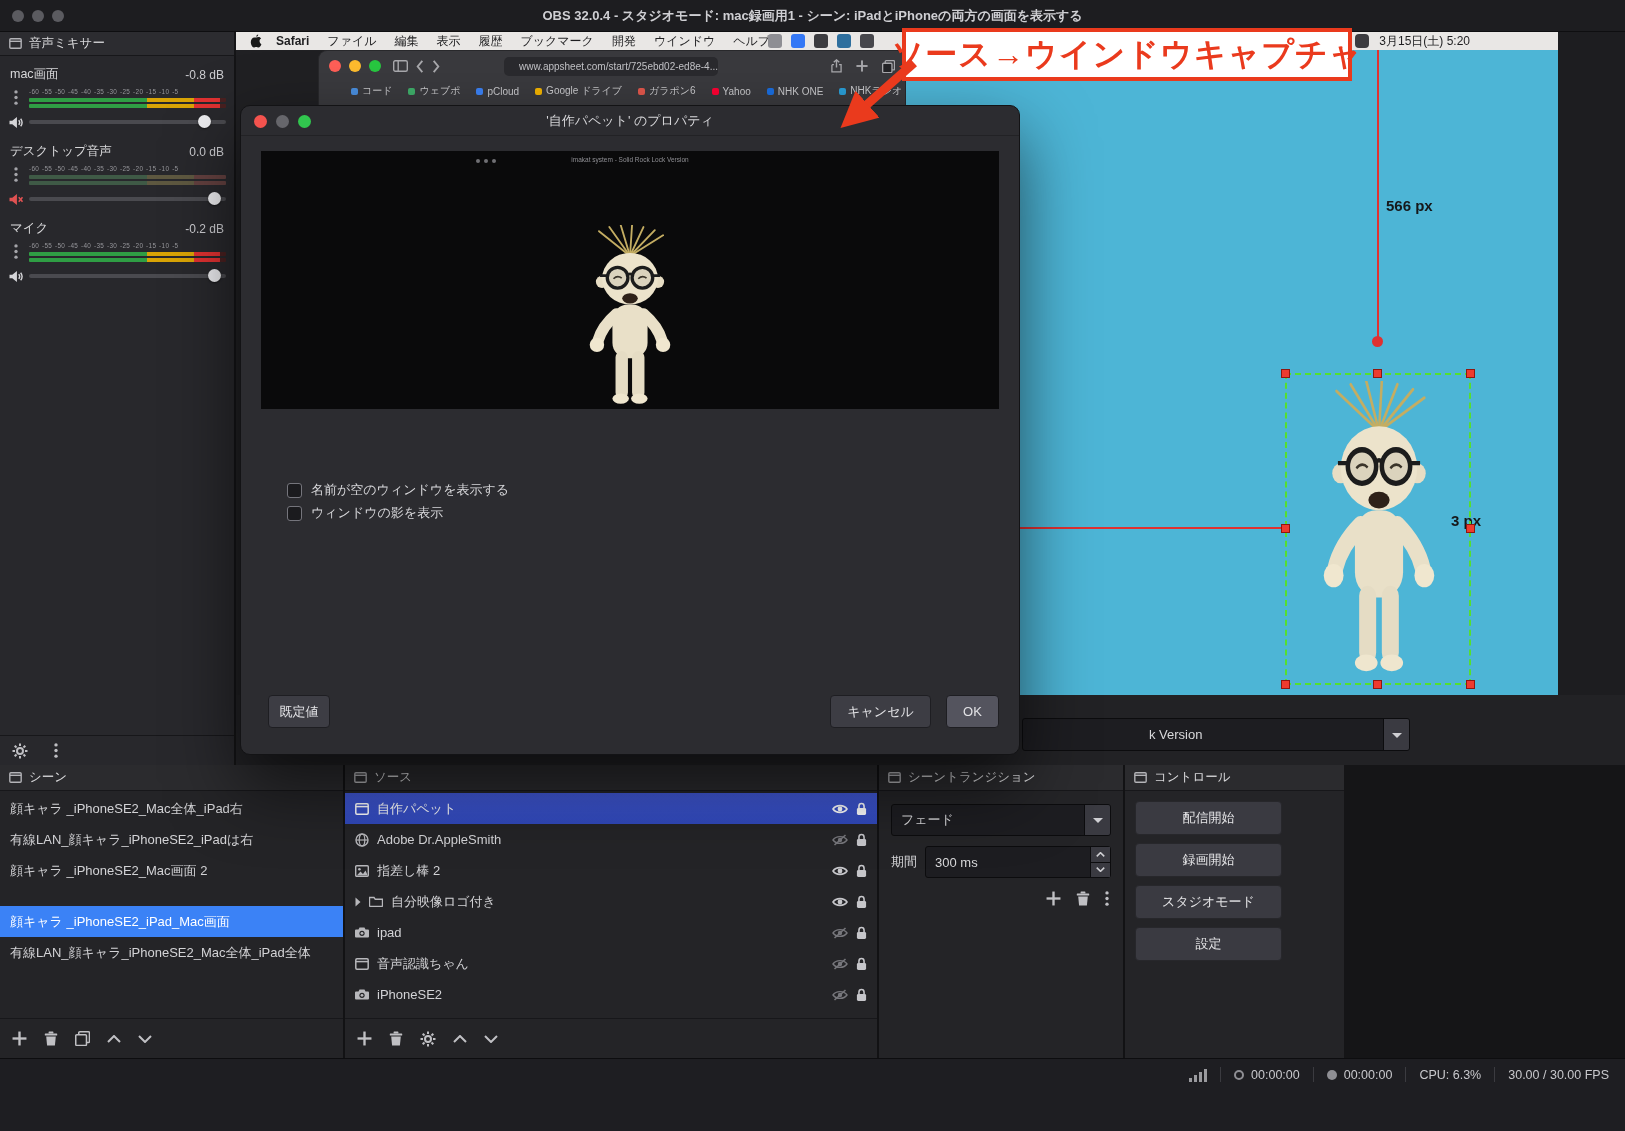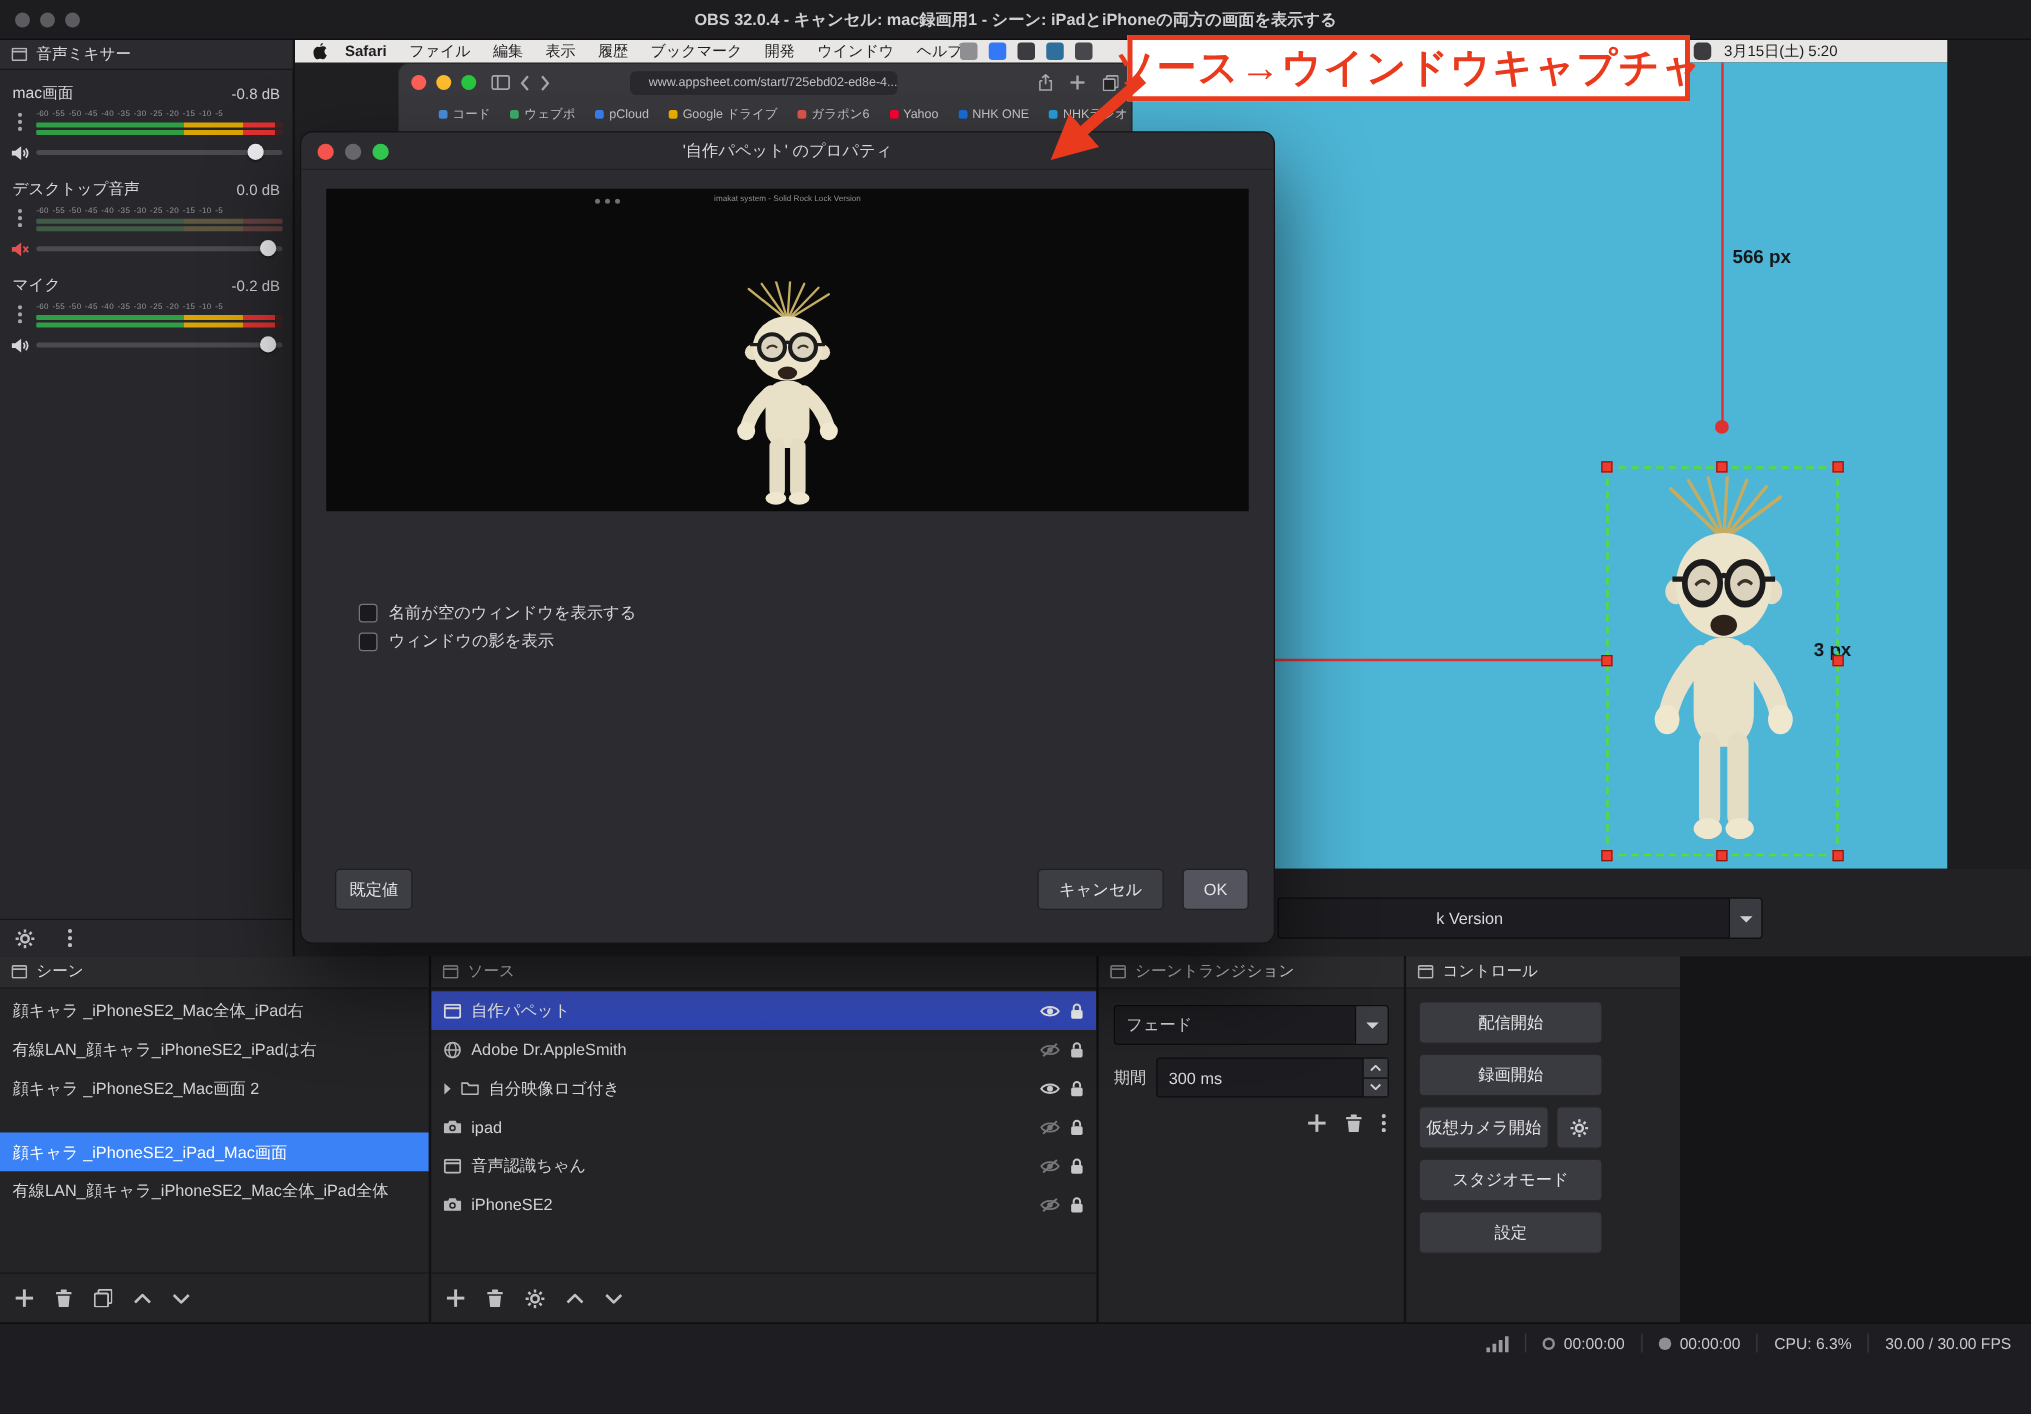--- a/index.html
+++ b/index.html
@@ -299,21 +299,21 @@
 </symbol>
 </defs>
 </svg>
 
 <header id="titlebar">
   <div class="tl-dots">
     <span class="tl-dot"></span>
     <span class="tl-dot"></span>
     <span class="tl-dot"></span>
   </div>
-  <div class="title">OBS 32.0.4 - キャンセル: mac録画用1 - シーン: iPadとiPhoneの両方の画面を表示する</div>
+  <div class="title">OBS 32.0.4 - スタジオモード: mac録画用1 - シーン: iPadとiPhoneの両方の画面を表示する</div>
 </header>
 
 <div id="stage">
 
   <div id="menubar">
     <div class="menu-left">
       <span class="apple-wrap"><svg class="icon" width="12" height="14">
             <use href="#i-apple"></use>
           </svg></span>
       <span class="menu-item app">Safari</span>
@@ -678,20 +678,37 @@
       </div>
       <div class="row">
         <svg class="icon type-icon" width="14" height="14">
             <use href="#i-globe"></use>
           </svg>
         <span class="row-label">Adobe Dr.AppleSmith</span>
           <span class="spacer"></span>
         <span class="eye-btn off">
             <svg class="icon" width="16" height="12">
               <use href="#i-eye-off"></use>
+            </svg>
+          </span>
+        <span class="lock-btn">
+            <svg class="icon" width="11" height="14">
+              <use href="#i-lock"></use>
+            </svg>
+          </span>
+      </div>
+      <div class="row">
+        <svg class="icon type-icon" width="14" height="12">
+            <use href="#i-image"></use>
+          </svg>
+        <span class="row-label">指差し棒 2</span>
+          <span class="spacer"></span>
+        <span class="eye-btn">
+            <svg class="icon" width="16" height="12">
+              <use href="#i-eye"></use>
             </svg>
           </span>
         <span class="lock-btn">
             <svg class="icon" width="11" height="14">
               <use href="#i-lock"></use>
             </svg>
           </span>
       </div>
       <div class="row">
         <svg class="icon type-icon" width="6" height="10">
@@ -847,28 +864,20 @@
   <div class="dock" id="dock-controls">
     <div class="dock-header">
       <svg class="icon" width="13" height="11">
           <use href="#i-window"></use>
         </svg>
       <span>コントロール</span>
     </div>
     <div class="ctrl-body">
       <div class="ctrl-btn">配信開始</div>
       <div class="ctrl-btn">録画開始</div>
-      <div class="vcam-row">
-        <div class="ctrl-btn">仮想カメラ開始</div>
-        <div class="gear-btn">
-            <svg class="icon" width="15" height="15">
-              <use href="#i-gear"></use>
-            </svg>
-          </div>
-      </div>
       <div class="ctrl-btn">スタジオモード</div>
       <div class="ctrl-btn">設定</div>
     </div>
   </div>
 </div>
 
 <div id="statusbar">
   <div id="sb-row">
     <span class="sb-item">
         <svg class="icon" width="18" height="14" style="color:#9a9a9e">

